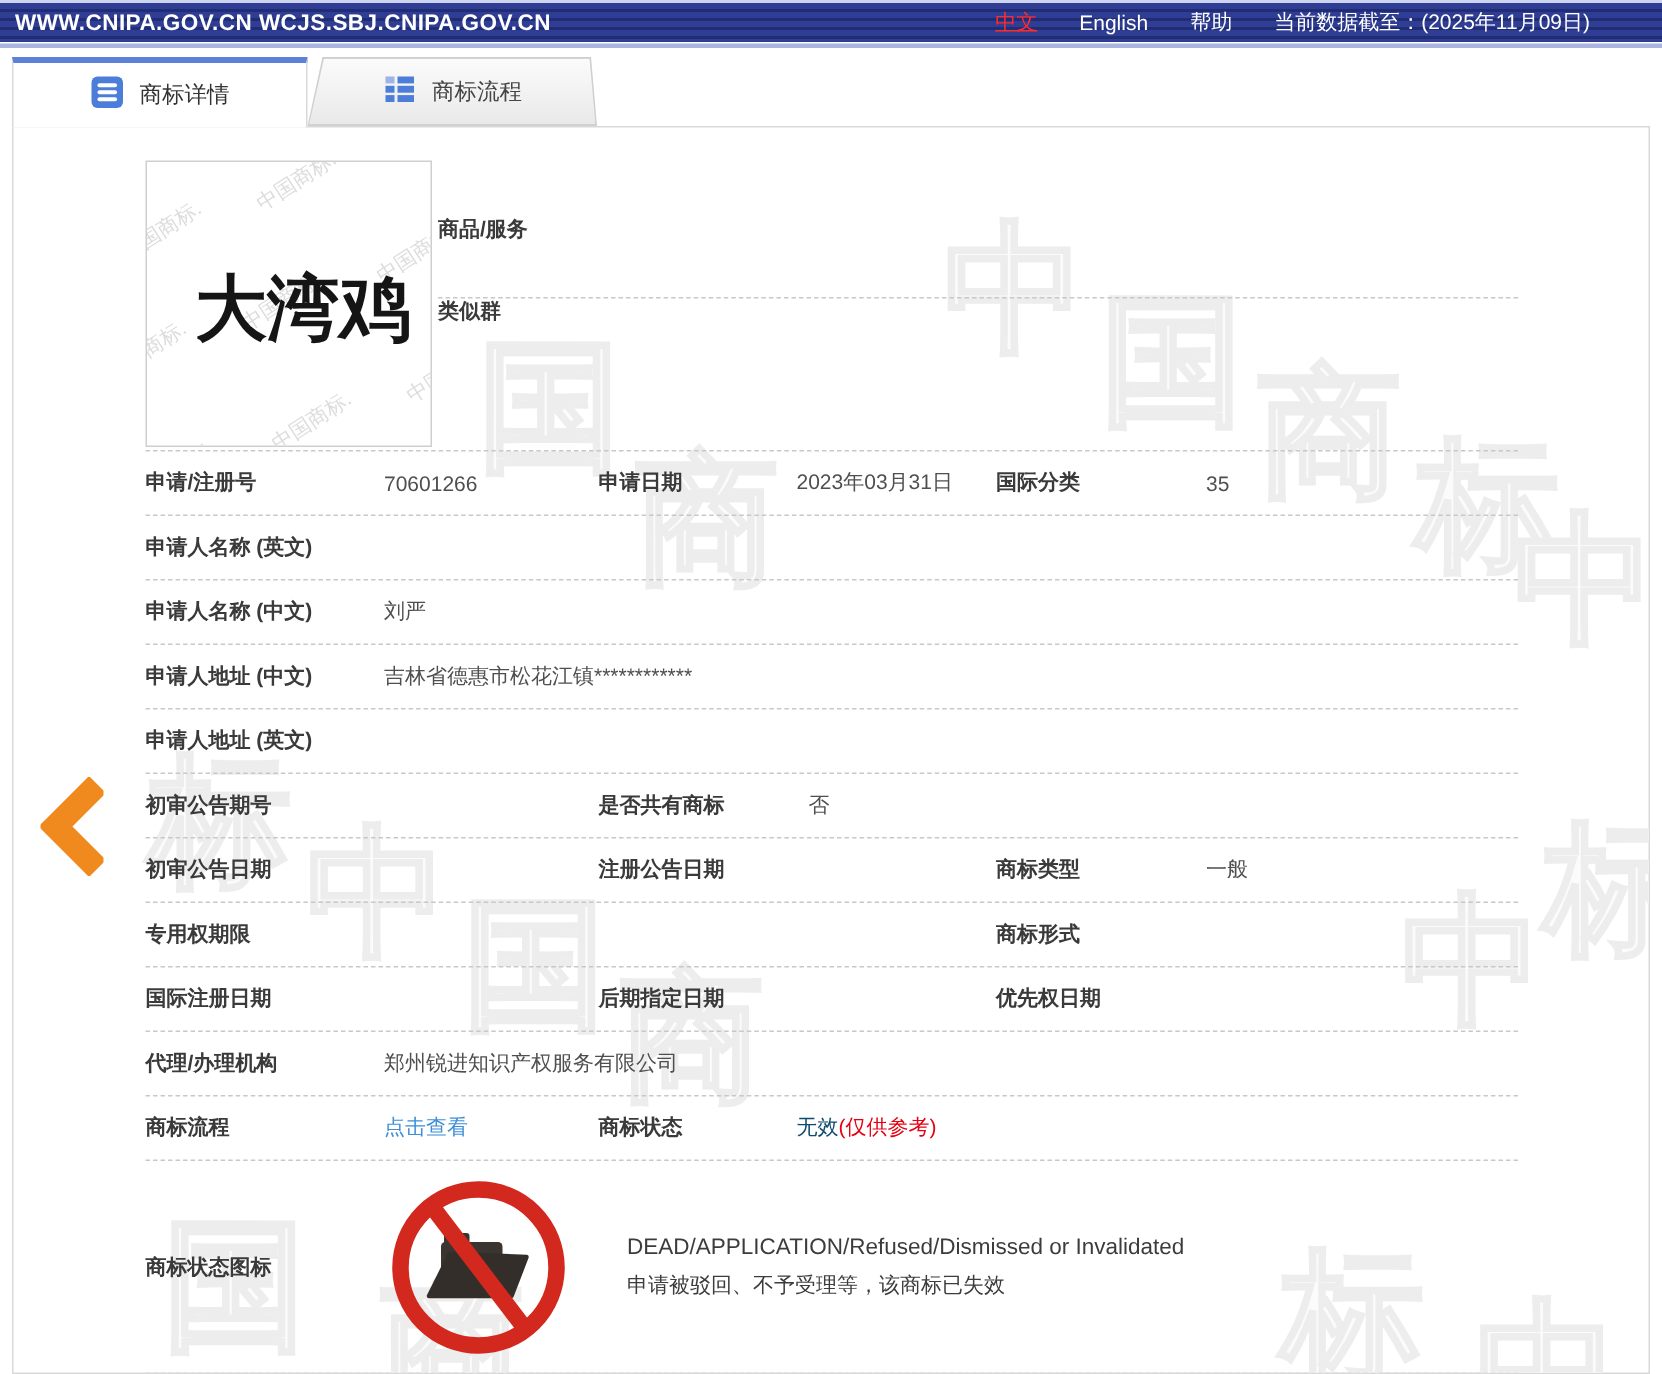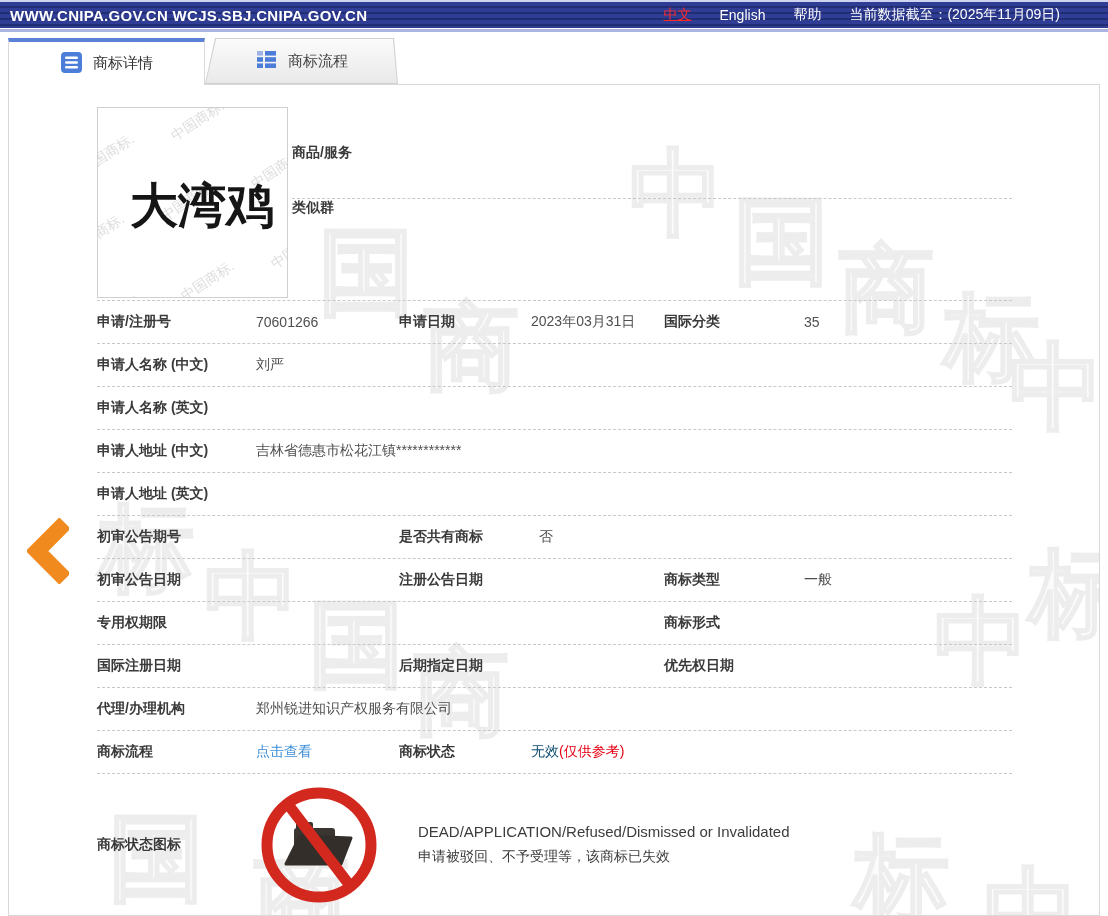--- a/index.html
+++ b/index.html
@@ -202,28 +202,28 @@
             <span class="lbl">申请日期</span>
             <span class="val">2023年03月31日</span>
           </div>
           <div class="cell c3">
             <span class="lbl">国际分类</span>
             <span class="val">35</span>
           </div>
         </div>
         <div class="row">
           <div class="cell solo">
+            <span class="lbl">申请人名称 (英文)</span>
+            <span class="val"></span>
+          </div>
+        </div>
+        <div class="row">
+          <div class="cell solo">
             <span class="lbl">申请人名称 (中文)</span>
             <span class="val">刘严</span>
-          </div>
-        </div>
-        <div class="row">
-          <div class="cell solo">
-            <span class="lbl">申请人名称 (英文)</span>
-            <span class="val"></span>
           </div>
         </div>
         <div class="row">
           <div class="cell solo">
             <span class="lbl">申请人地址 (中文)</span>
             <span class="val">吉林省德惠市松花江镇************</span>
           </div>
         </div>
         <div class="row">
           <div class="cell solo">

